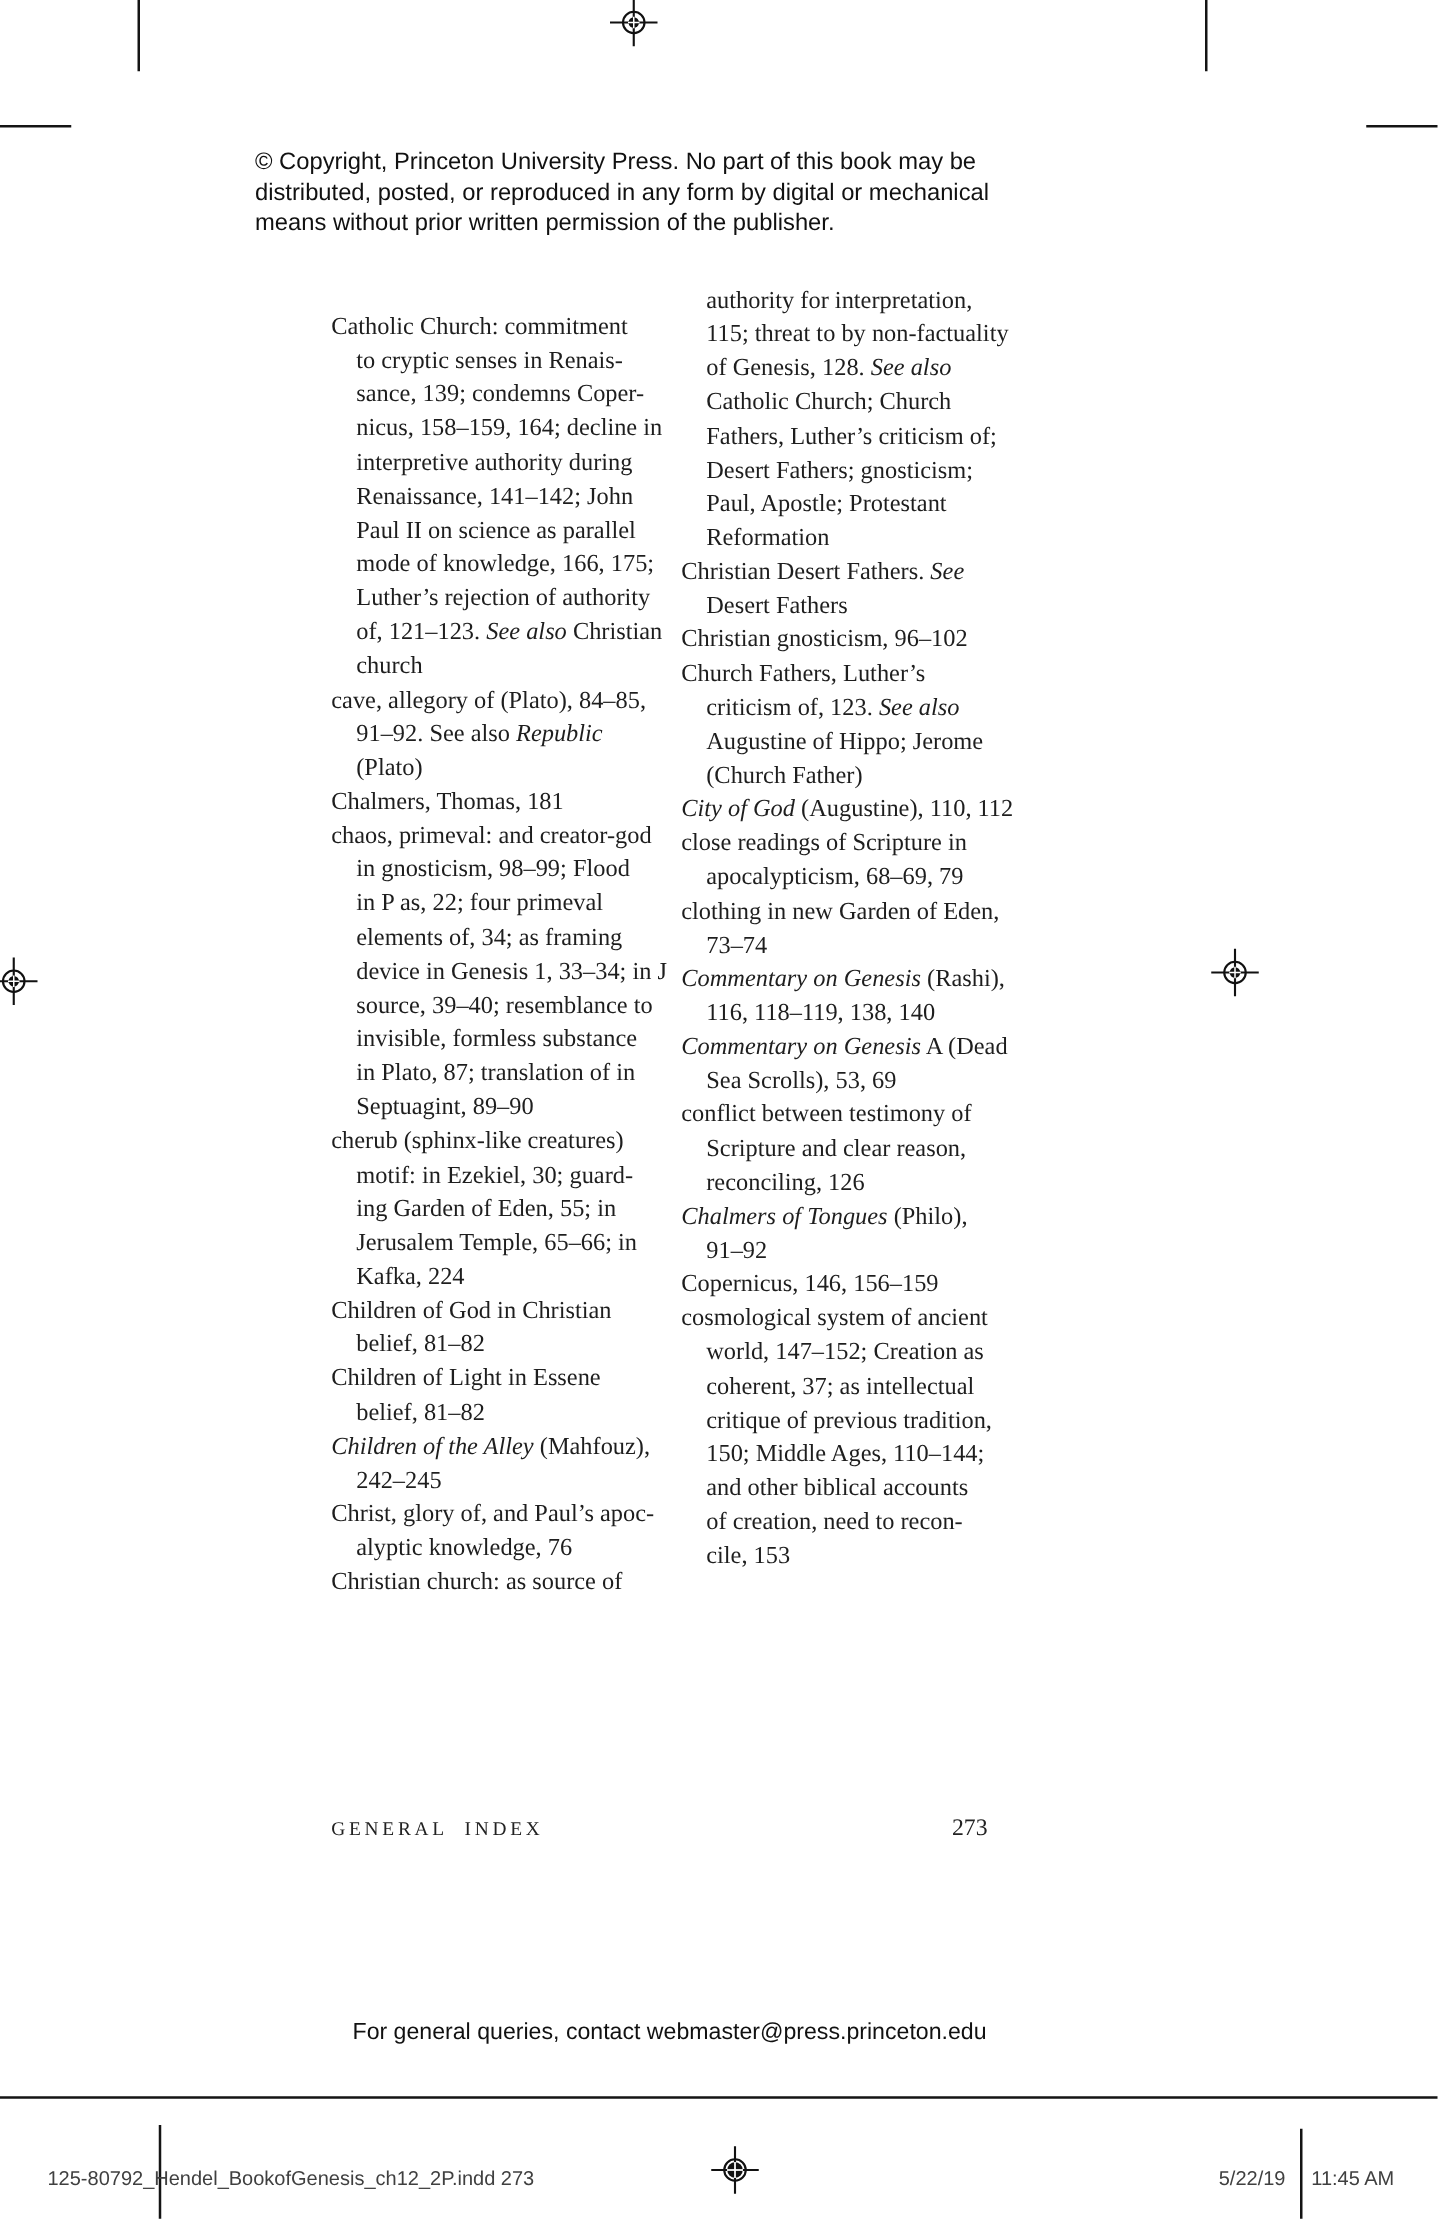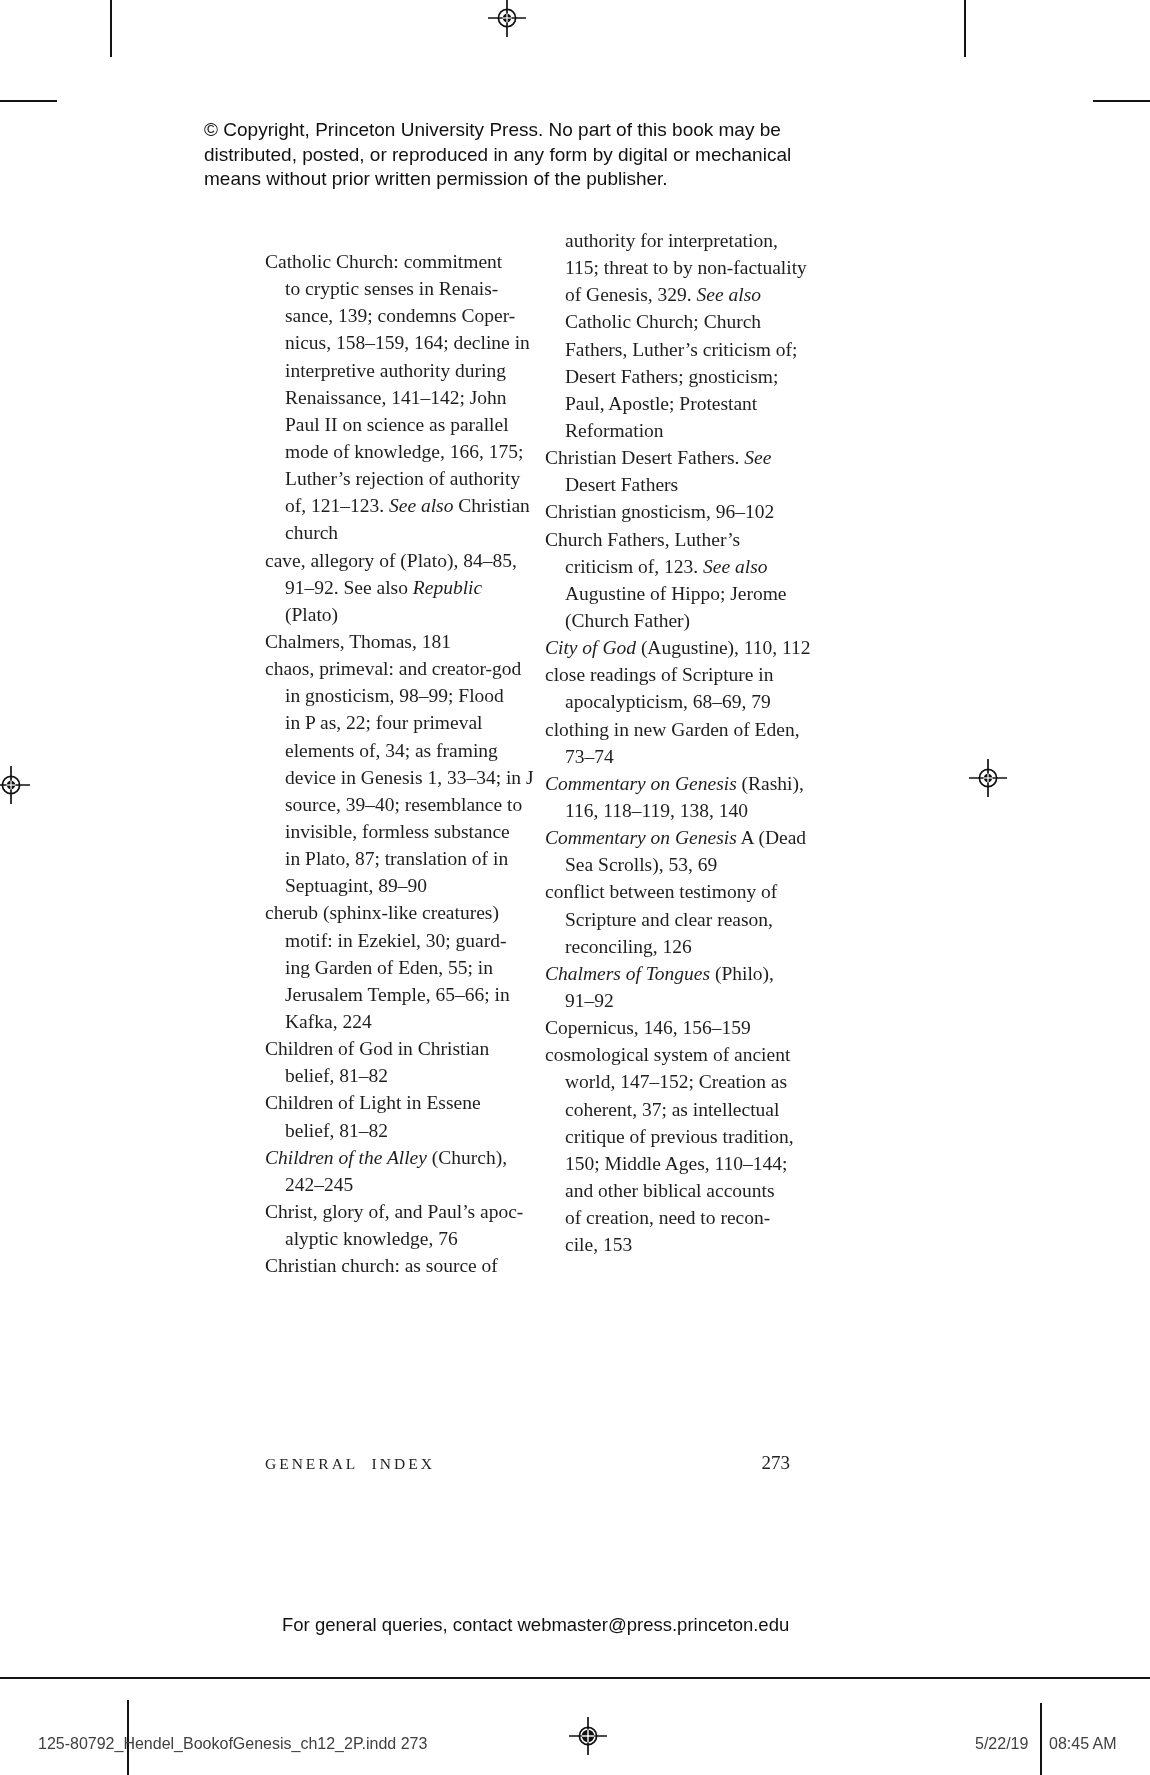--- a/index.html
+++ b/index.html
@@ -130,30 +130,30 @@
     <div class="line indent"><span>Septuagint, 89–90</span></div>
     <div class="line"><span>cherub (sphinx-like creatures)</span></div>
     <div class="line indent"><span>motif: in Ezekiel, 30; guard-</span></div>
     <div class="line indent"><span>ing Garden of Eden, 55; in</span></div>
     <div class="line indent"><span>Jerusalem Temple, 65–66; in</span></div>
     <div class="line indent"><span>Kafka, 224</span></div>
     <div class="line"><span>Children of God in Christian</span></div>
     <div class="line indent"><span>belief, 81–82</span></div>
     <div class="line"><span>Children of Light in Essene</span></div>
     <div class="line indent"><span>belief, 81–82</span></div>
-    <div class="line"><span class="it">Children of the Alley</span><span> (Church),</span></div>
+    <div class="line"><span class="it">Children of the Alley</span><span> (Mahfouz),</span></div>
     <div class="line indent"><span>242–245</span></div>
     <div class="line"><span>Christ, glory of, and Paul’s apoc-</span></div>
     <div class="line indent"><span>alyptic knowledge, 76</span></div>
     <div class="line"><span>Christian church: as source of</span></div>
   </div>
 <div class="index-col right">
     <div class="line indent"><span>authority for interpretation,</span></div>
     <div class="line indent"><span>115; threat to by non-factuality</span></div>
-    <div class="line indent"><span>of Genesis, 329. </span><span class="it">See also</span></div>
+    <div class="line indent"><span>of Genesis, 128. </span><span class="it">See also</span></div>
     <div class="line indent"><span>Catholic Church; Church</span></div>
     <div class="line indent"><span>Fathers, Luther’s criticism of;</span></div>
     <div class="line indent"><span>Desert Fathers; gnosticism;</span></div>
     <div class="line indent"><span>Paul, Apostle; Protestant</span></div>
     <div class="line indent"><span>Reformation</span></div>
     <div class="line"><span>Christian Desert Fathers. </span><span class="it">See</span></div>
     <div class="line indent"><span>Desert Fathers</span></div>
     <div class="line"><span>Christian gnosticism, 96–102</span></div>
     <div class="line"><span>Church Fathers, Luther’s</span></div>
     <div class="line indent"><span>criticism of, 123. </span><span class="it">See also</span></div>
@@ -187,14 +187,14 @@
 <div class="running-foot">
   <span class="running-head">GENERAL INDEX</span>
   <span class="page-number">273</span>
 </div>
 
 <div class="queries">For general queries, contact webmaster@press.princeton.edu</div>
 
 <div class="slug">
   <span class="slug-file">125-80792_Hendel_BookofGenesis_ch12_2P.indd   273</span>
   <span class="slug-date">5/22/19</span>
-  <span class="slug-time">08:45 AM</span>
+  <span class="slug-time">11:45 AM</span>
 </div>
 
 </body></html>

